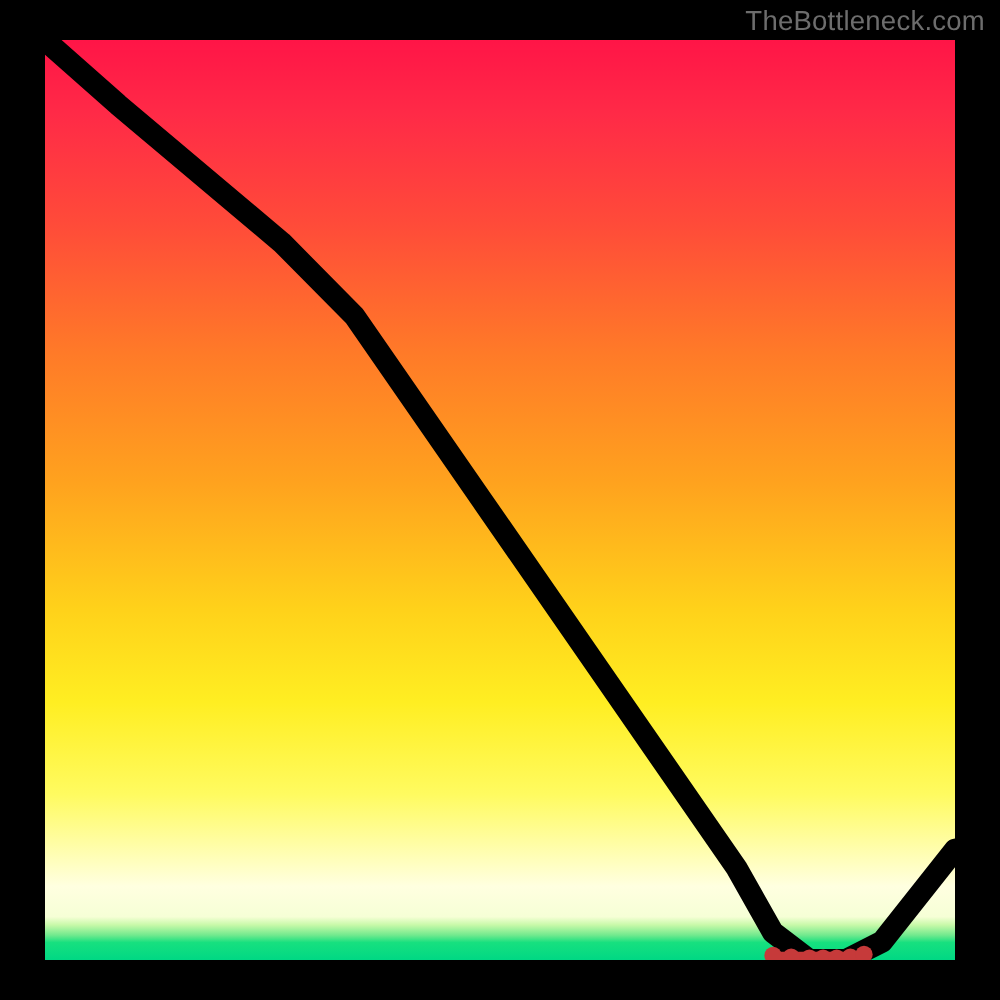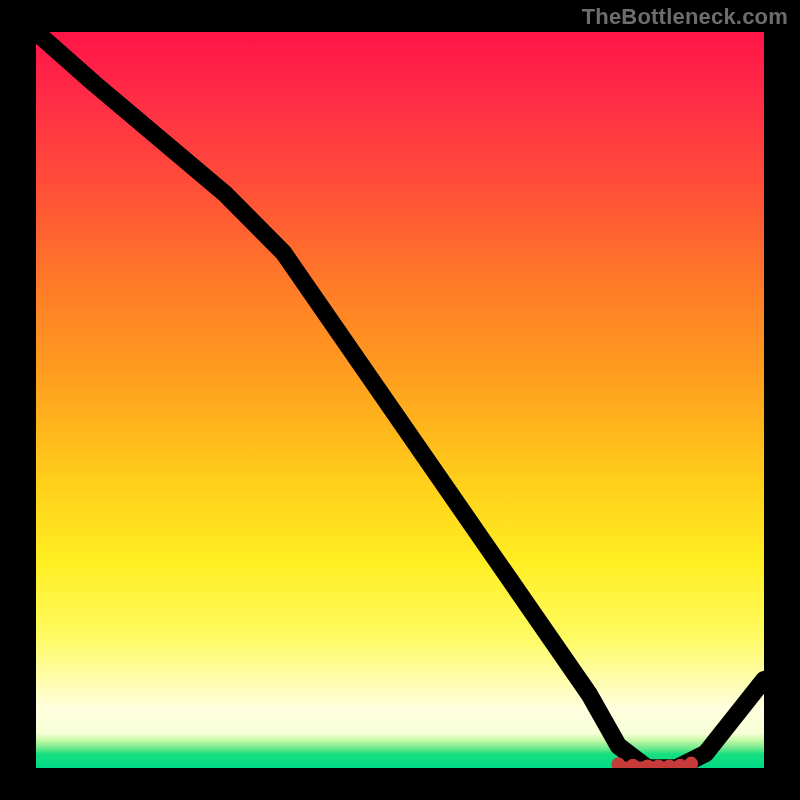--- a/index.html
+++ b/index.html
@@ -16,21 +16,21 @@
     width: 800px;
     height: 800px;
     background: #000;
   }
   .attribution {
     position: absolute;
     top: 4px;
     right: 12px;
     color: #6d6d6d;
     font-size: 22px;
-    font-weight: 700;
+    font-weight: 400;
     letter-spacing: 0.2px;
     user-select: none;
   }
   
   .plot {
     position: absolute;
     left: 36px;
     top: 32px;
     width: 728px;   
     height: 736px;  

